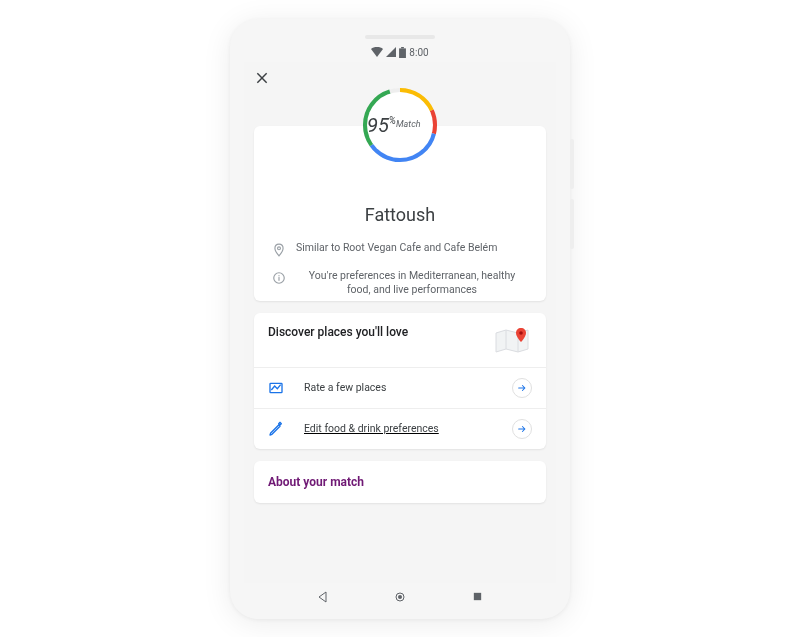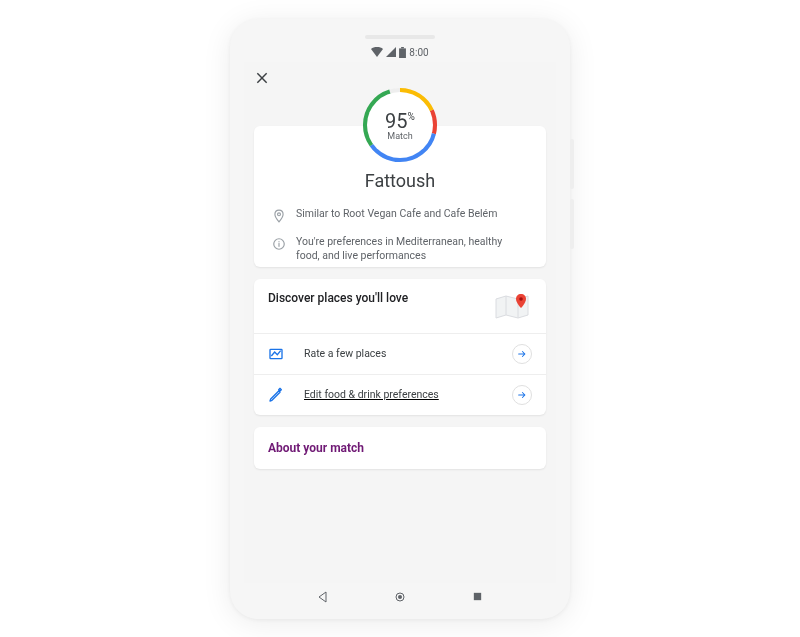--- a/index.html
+++ b/index.html
@@ -73,23 +73,23 @@
   .ring {
     width: 78px; height: 78px;
     position: relative;
   }
   .ring svg { width: 78px; height: 78px; transform: rotate(-90deg); }
   .ring-center {
     position: absolute; inset: 6px;
     background: #fff;
     border-radius: 50%;
     display: flex;
-    flex-direction: column;
-    align-items: center;
-    justify-content: center;
+    flex-direction: row;
+    align-items: center;
+    font-style: italic;
   }
   .ring-pct { font-size: 20px; color: #3c4043; font-weight: 400; }
   .ring-pct .sym { font-size: 10px; vertical-align: super; }
   .ring-sub { font-size: 9px; color: #5f6368; margin-top: -2px; }
   .card {
     background: #fff;
     border-radius: 6px;
     margin: 0 10px 12px 10px;
     box-shadow: 0 1px 2px rgba(0,0,0,0.08);
     padding: 0;
@@ -97,27 +97,28 @@
   .card.main {
     margin-top: -38px;
     padding-top: 44px;
     text-align: center;
   }
   .place-title {
     font-size: 18px;
     color: #3c4043;
     font-weight: 400;
     margin-bottom: 12px;
+    margin-top: 34px;
   }
   .reason {
     display: flex;
     align-items: flex-start;
     gap: 10px;
     padding: 4px 18px;
-    text-align: left;
+    text-align: center;
   }
   .reason .ricon {
     width: 14px; flex-shrink: 0;
     color: #9aa0a6;
     margin-top: 1px;
   }
   .reason .rtext {
     font-size: 10.5px;
     color: #5f6368;
     line-height: 1.35;

